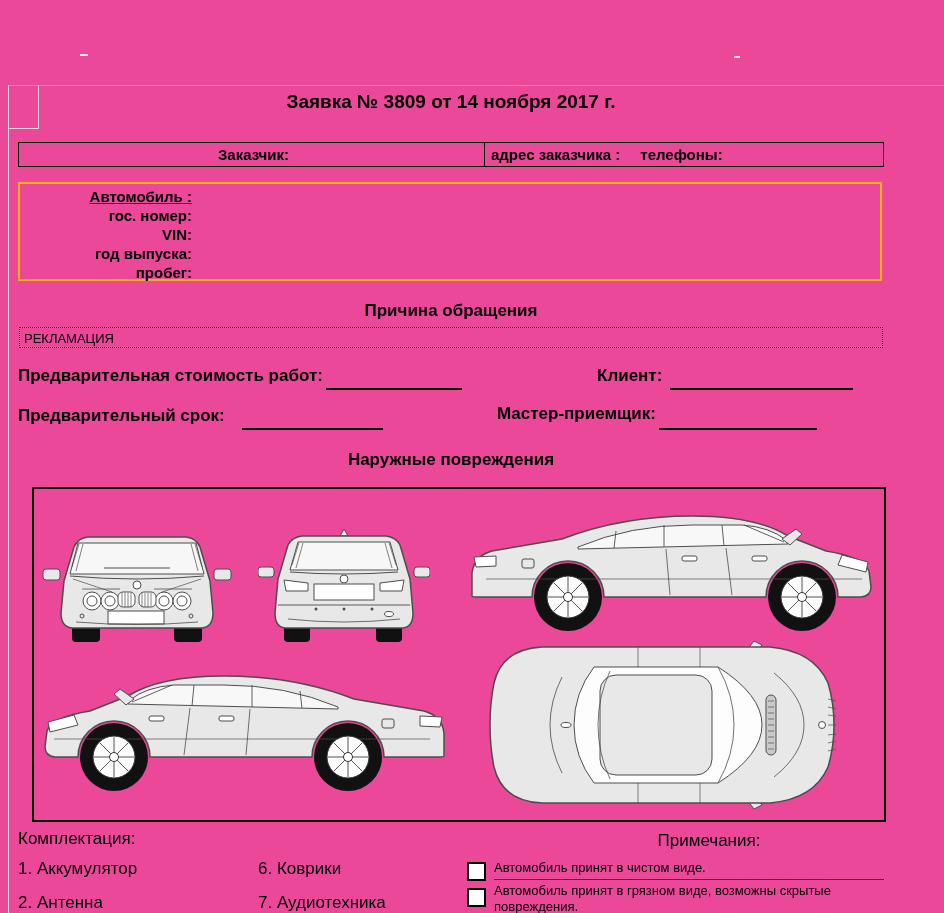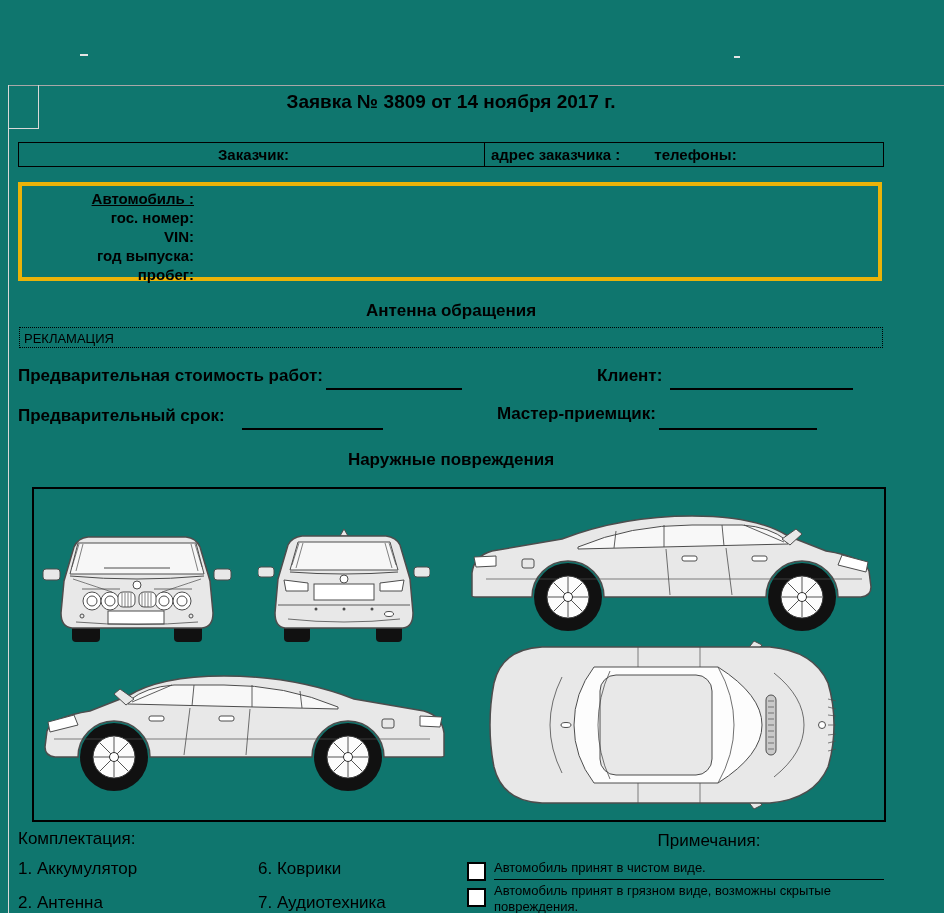--- a/index.html
+++ b/index.html
@@ -1,33 +1,33 @@
 <!DOCTYPE html>
 <html><head>
 <meta charset="utf-8">
 <style>
   html,body{margin:0;padding:0;background:#fff;}
   body{font-family:"Liberation Sans",sans-serif;color:#000;}
-  .page{position:relative;width:944px;height:913px;background:#0f766e;overflow:hidden;}
+  .page{position:relative;width:944px;height:913px;background:#ec4899;overflow:hidden;}
   .abs{position:absolute;}
   
   .hline{left:8px;top:85px;width:936px;height:1px;background:#a8a8a8;}
   .vline{left:8px;top:85px;width:1px;height:828px;background:#d9d9d9;}
   .cellrem{left:8px;top:85px;width:30px;height:43px;border-right:1px solid #d9d9d9;border-bottom:1px solid #d9d9d9;}
   .tick1{left:80px;top:54px;width:8px;height:2px;background:#e4e4e4;}
   .tick2{left:734px;top:56px;width:6px;height:2px;background:#e4e4e4;}
 
   .title{left:18px;top:91px;width:866px;text-align:center;font-size:19px;font-weight:bold;}
 
   .custrow{left:18px;top:142px;width:864px;height:23px;border:1px solid #000;display:flex;font-size:15px;font-weight:bold;}
   .custrow .c1{width:466px;border-right:1px solid #000;padding:3px 0 0 4px;box-sizing:border-box;text-align:center;}
   .custrow .c2{flex:1;padding:3px 0 0 6px;}
-  .custrow .phones{margin-left:30px;}
-
-  .vehbox{left:18px;top:182px;width:864px;height:99px;border:4px solid #eab308;box-sizing:border-box;padding-top:3px;}
+  .custrow .phones{margin-left:16px;}
+
+  .vehbox{left:18px;top:182px;width:864px;height:99px;border:2px solid #eab308;box-sizing:border-box;padding-top:3px;}
   .vrow{width:172px;text-align:right;font-size:15px;font-weight:bold;line-height:19px;height:19px;}
   .u{text-decoration:underline;}
 
   .sectitle{width:866px;text-align:center;font-size:17px;font-weight:bold;}
   .reason-title{left:18px;top:301px;}
   .reasonbox{left:19px;top:327px;width:864px;height:21px;border:1px dotted #000;box-sizing:border-box;font-size:13px;padding:3px 0 0 4px;}
 
   .flabel{font-size:17px;font-weight:bold;white-space:nowrap;}
   .blank{height:20px;border-bottom:2px solid #000;}
   .cost-label{left:18px;top:366px;}  .cost-blank{left:326px;top:368px;width:136px;}
@@ -80,21 +80,21 @@
   </div>
 
   <div class="abs vehbox">
     <div class="vrow"><span class="u">Автомобиль :</span></div>
     <div class="vrow">гос. номер:</div>
     <div class="vrow">VIN:</div>
     <div class="vrow">год выпуска:</div>
     <div class="vrow">пробег:</div>
   </div>
 
-  <div class="abs sectitle reason-title">Антенна обращения</div>
+  <div class="abs sectitle reason-title">Причина обращения</div>
   <div class="abs reasonbox">
     <span>РЕКЛАМАЦИЯ</span>
   </div>
 
   <div class="abs flabel cost-label">Предварительная стоимость работ:</div>
   <div class="abs blank cost-blank"></div>
   <div class="abs flabel client-label">Клиент:</div>
   <div class="abs blank client-blank"></div>
   <div class="abs flabel term-label">Предварительный срок:</div>
   <div class="abs blank term-blank"></div>

